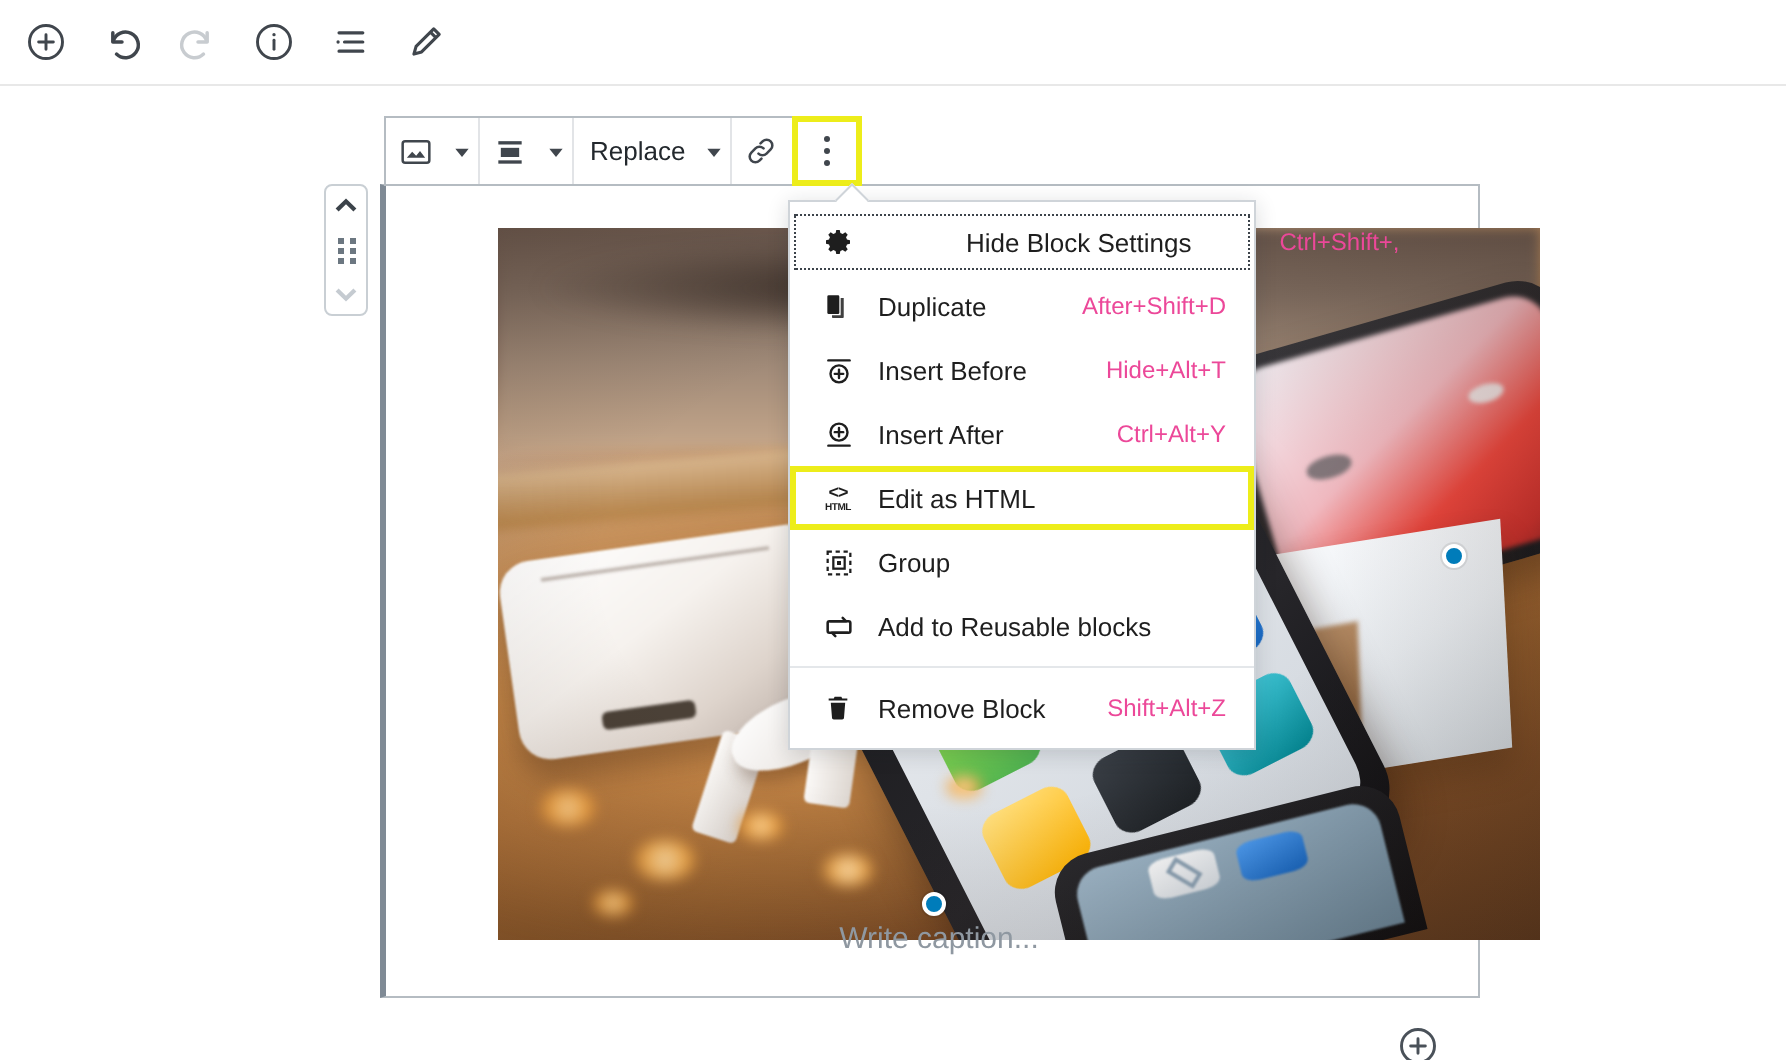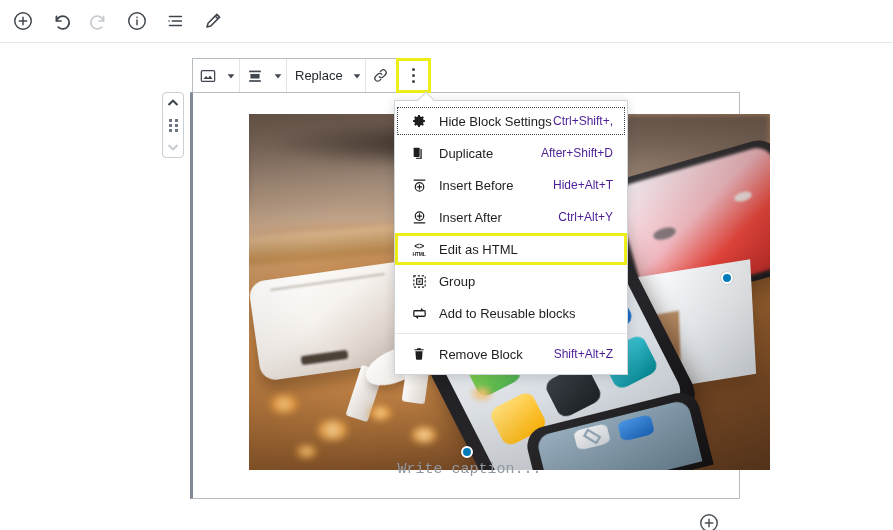--- a/index.html
+++ b/index.html
@@ -249,21 +249,21 @@
   }
   .ph-vignette {
     position:absolute; inset:0;
     background:radial-gradient(ellipse at 45% 48%, rgba(0,0,0,0) 45%, rgba(40,22,10,.22) 100%);
   }
 
   
   #caption {
     position:absolute; left:16px; top:368px; width:521px; height:30px;
     text-align:center; color:#8f98a1; font-size:15px;
-    font-family:Liberation Mono, monospace;
+    font-family:Liberation Sans, sans-serif;
   }
 
   
   .handle {
     position:absolute; width:12px; height:12px; border-radius:50%;
     background:#007cba; border:2px solid #fff; z-index:30;
     box-shadow:0 0 0 1px rgba(0,0,0,.08);
   }
   #handle-right { left:721px; top:272px; }
   #handle-bottom { left:461px; top:446px; }
@@ -284,22 +284,22 @@
   .menu-group + .menu-group { border-top:1px solid #e4e7ea; }
   .menu-item {
     display:flex; align-items:center; height:32px; padding:0 14px;
     cursor:pointer; position:relative; background:#fff;
   }
   .menu-item .mi-icon {
     width:20px; height:20px; margin-right:10px; flex:0 0 20px;
     display:flex; align-items:center; justify-content:center; color:#1e1e1e;
   }
   .menu-item .mi-label { flex:1; font-size:13px; color:#1e1e1e; white-space:nowrap; }
-  .menu-item .mi-shortcut { font-size:12px; color:#4c1d95; white-space:nowrap; }
-  .menu-item.focused { outline:1px dotted #3c434a; outline-offset:-3px; }
+  .menu-item .mi-shortcut { font-size:12px; color:#ec4899; white-space:nowrap; }
+  .menu-item.focused { outline:1px dotted #3c434a; outline-offset:-3px;gap:44px; }
   .menu-item.highlight { outline:3px solid #eded1a; outline-offset:-3px; z-index:2; }
 
   
   .html-ico { display:flex; flex-direction:column; align-items:center; line-height:1; }
   .html-ico .angle { font-size:9px; font-weight:700; letter-spacing:-.5px; }
   .html-ico .word { font-size:5px; font-weight:700; letter-spacing:-.2px; margin-top:1px; }
 
   
   #appender {
     position:absolute; left:698px; top:512px; width:22px; height:22px;

